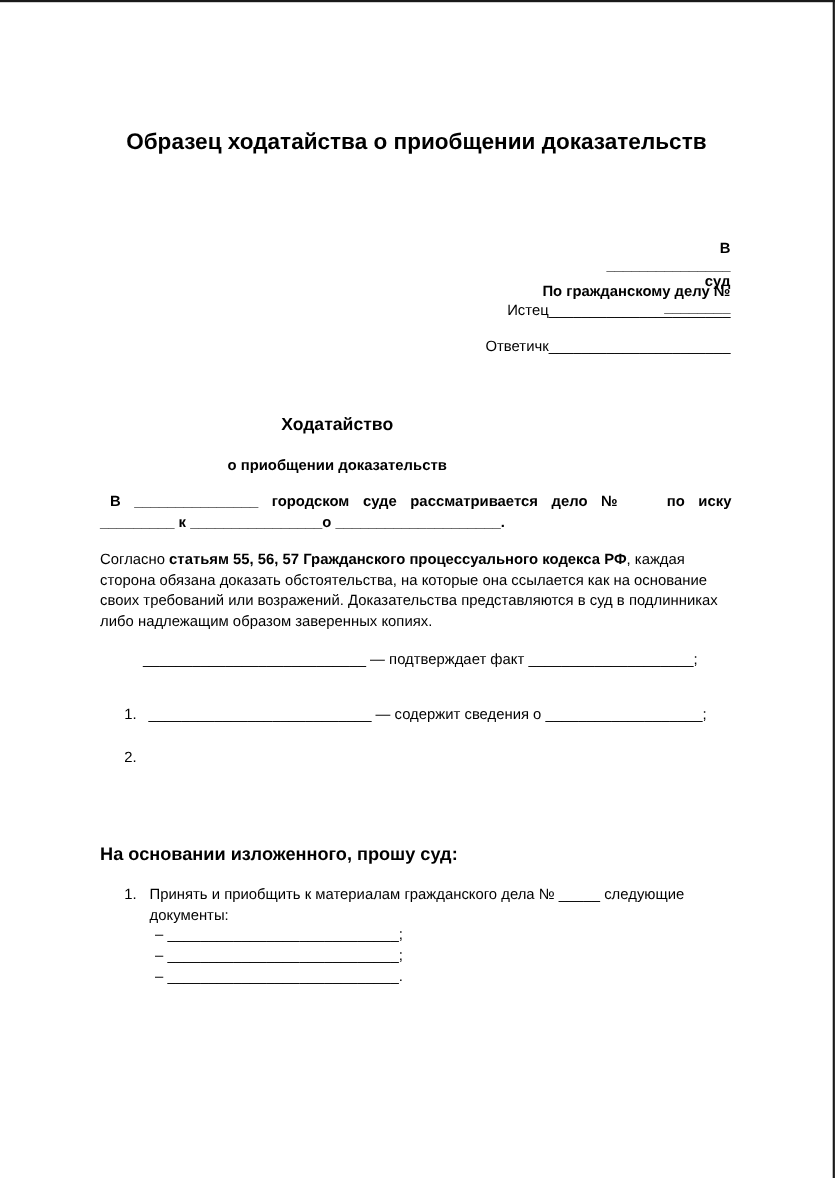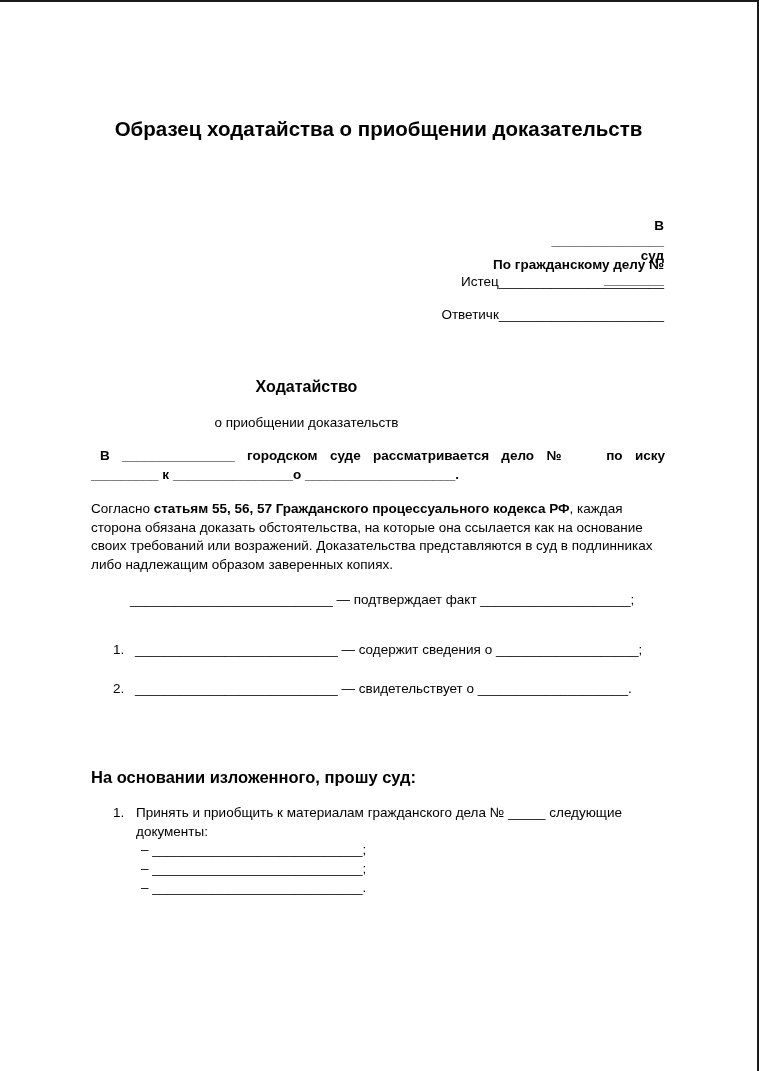--- a/index.html
+++ b/index.html
@@ -21,21 +21,21 @@
     .abs { position: absolute; white-space: pre; }
     .title {
       left: 0; width: 757px; top: 115px;
       text-align: center;
       font-size: 20.5px; font-weight: bold;
     }
     .right-block { right: 93px; text-align: right; font-size: 13.5px; }
     .b { font-weight: bold; }
     .center { left: 0; width: 613px; text-align: center; }
     .h2 { font-size: 16px; font-weight: bold; top: 376px; }
-    .h3 { font-size: 13.5px; font-weight: normal; top: 413px; }
+    .h3 { font-size: 13.5px; font-weight: bold; top: 413px; }
     .justify-line {
       left: 91px; width: 574px;
       font-size: 13.5px; font-weight: bold;
       display: flex; justify-content: space-between;
     }
     .para {
       left: 91px; width: 580px; top: 498px;
       font-size: 13.5px; line-height: 18.5px;
       white-space: normal;
     }
@@ -80,21 +80,20 @@
   <div class="abs b line13" style="top:465px; left:91px;"><span>_________</span> <span>к</span> <span>________________</span><span>о</span> <span>____________________</span><span>.</span></div>
 
   <div class="abs para"><span>Согласно </span><b>статьям 55, 56, 57 Гражданского процессуального кодекса РФ</b><span>, каждая сторона обязана доказать обстоятельства, на которые она ссылается как на основание своих требований или возражений. Доказательства представляются в суд в подлинниках либо надлежащим образом заверенных копиях.</span></div>
 
   <div class="abs line13" style="top:590px; left:130px;">___________________________ — подтверждает факт ____________________;</div>
 
   <div class="abs line13" style="top:640px; left:113px;">1.</div>
   <div class="abs line13" style="top:640px; left:135px;">___________________________ — содержит сведения о ___________________;</div>
 
   <div class="abs line13" style="top:679px; left:113px;">2.</div>
-  <div class="abs line13" style="top:679px; left:135px;">___________________________ — свидетельствует о ____________________.</div>
 
   <div class="abs section-h">На основании изложенного, прошу суд:</div>
 
   <div class="abs line13" style="top:803px; left:113px;">1.</div>
   <div class="abs line13" style="top:803px; left:136px;">Принять и приобщить к материалам гражданского дела № _____ следующие</div>
   <div class="abs line13" style="top:822px; left:136px;">документы:</div>
   <div class="abs line13" style="top:840px; left:141px;">– ____________________________;</div>
   <div class="abs line13" style="top:859px; left:141px;">– ____________________________;</div>
   <div class="abs line13" style="top:878px; left:141px;">– ____________________________.</div>
 

